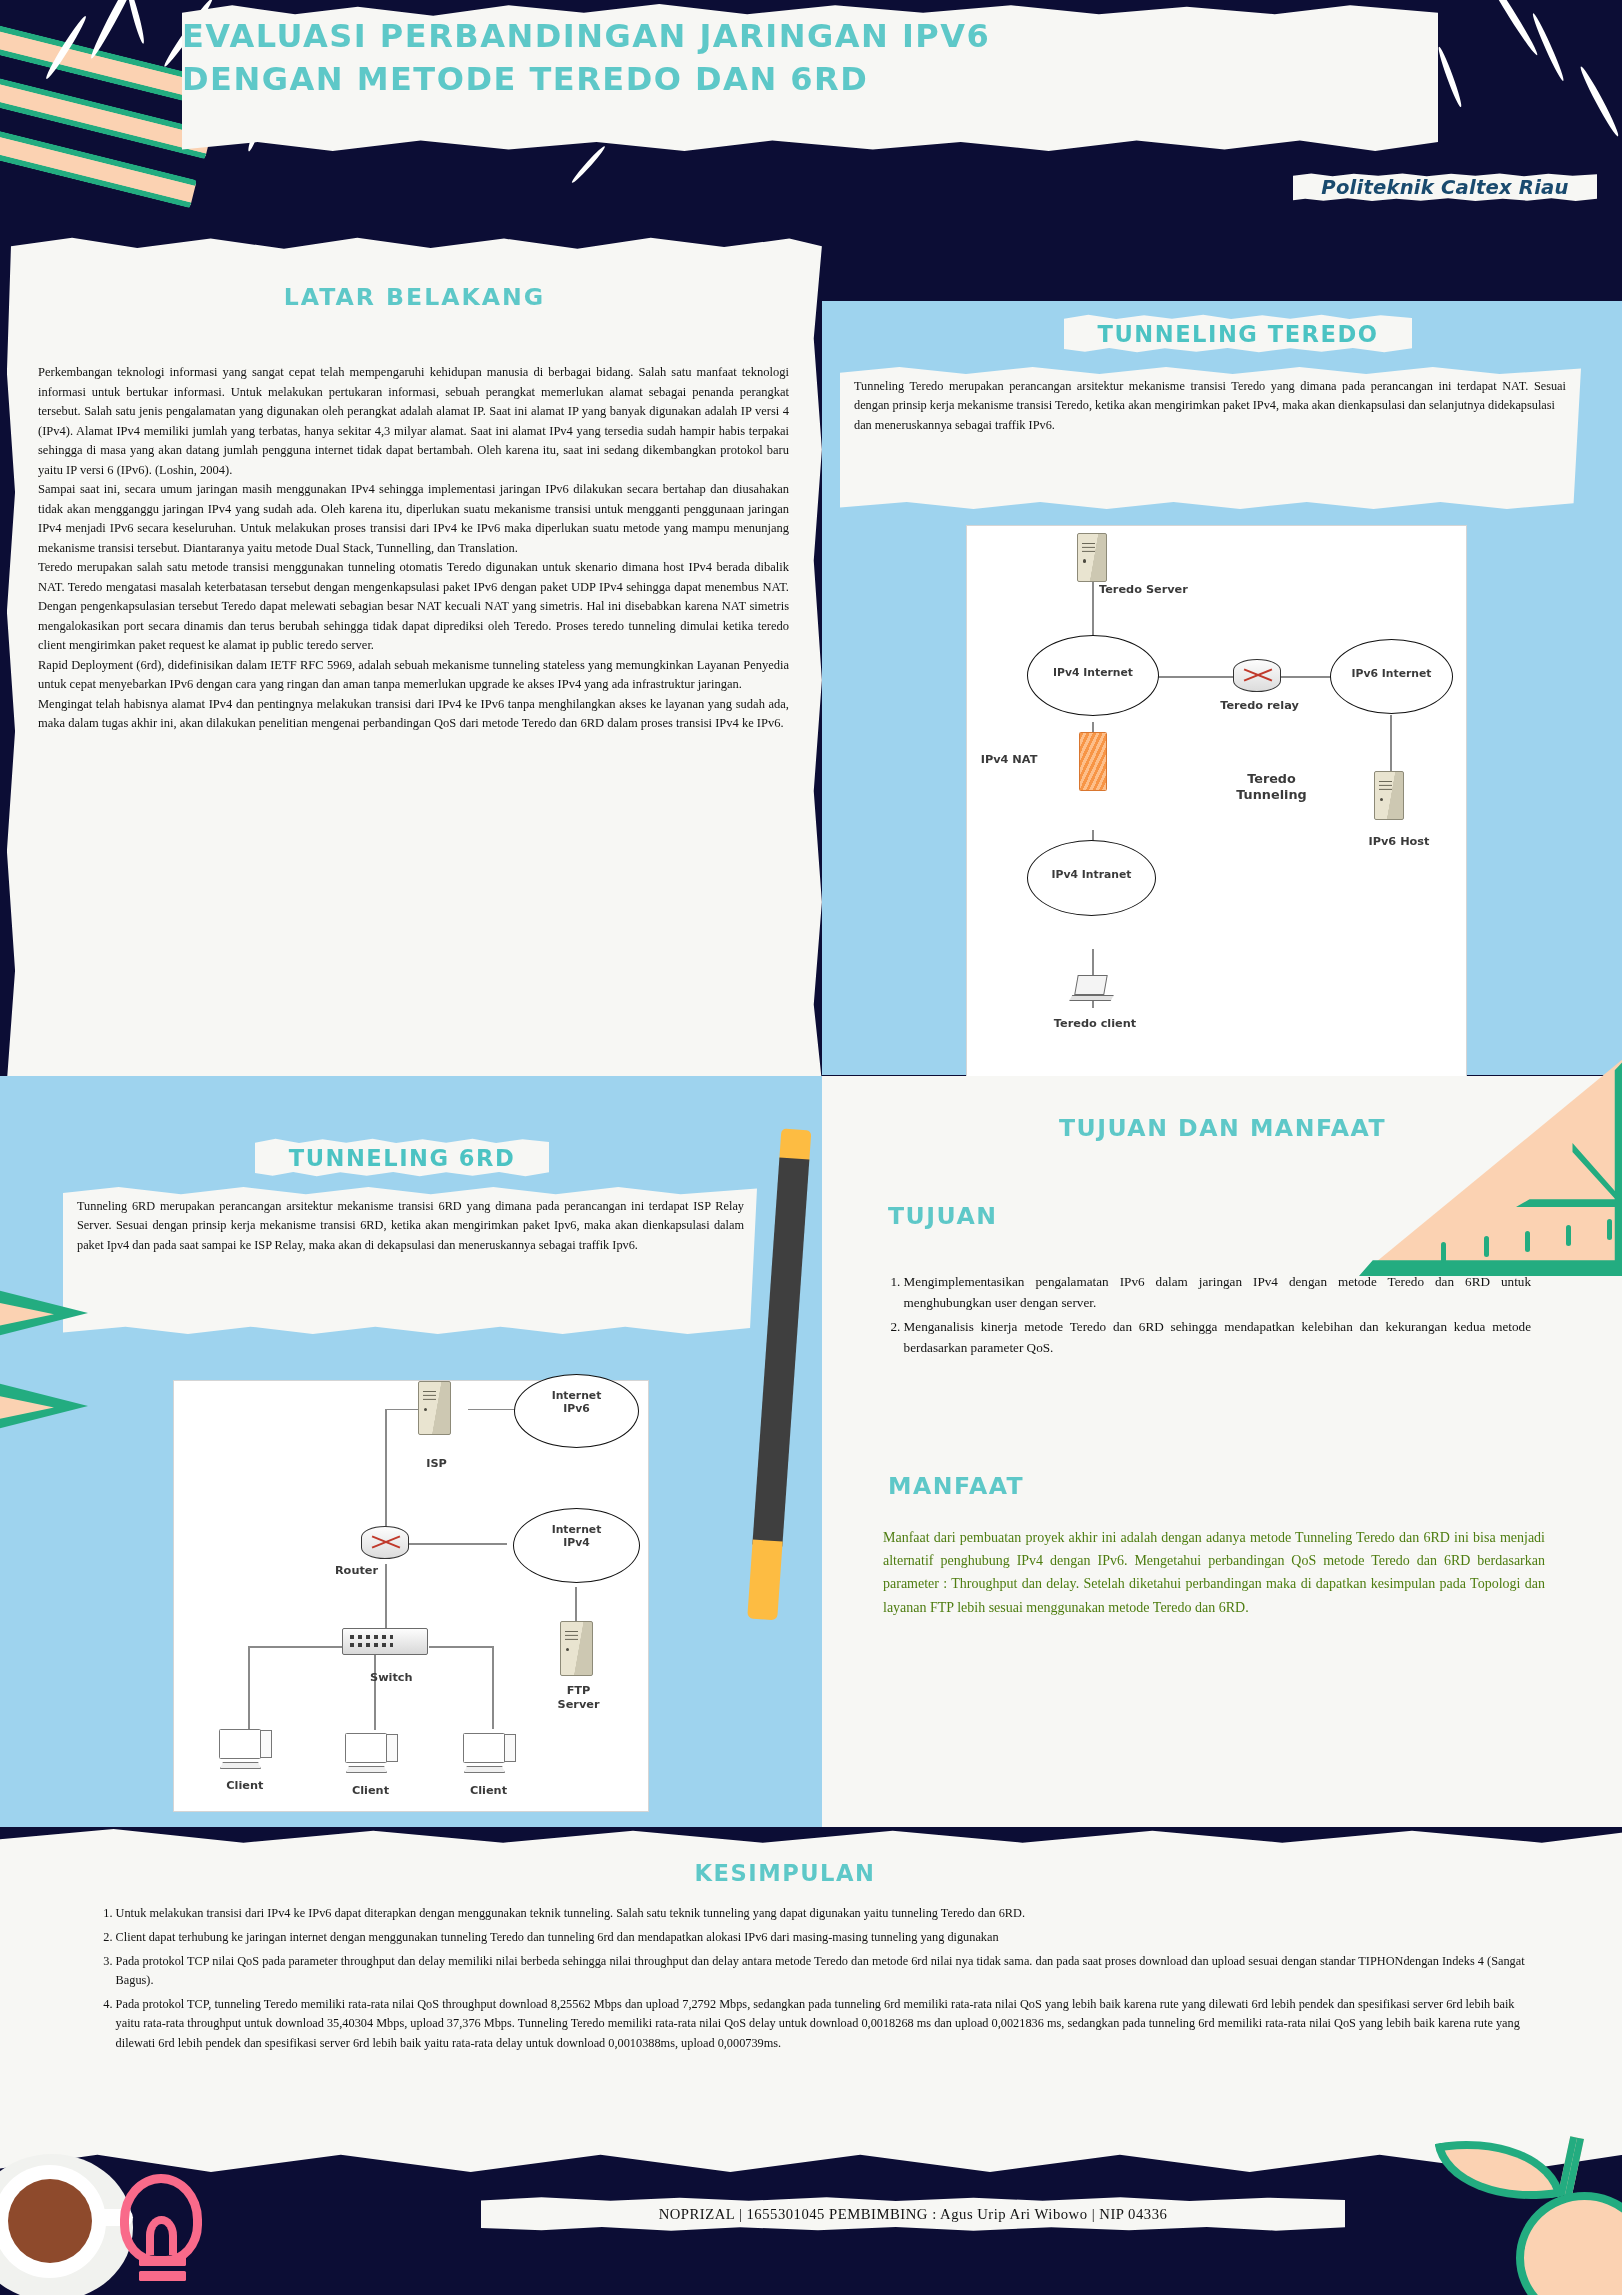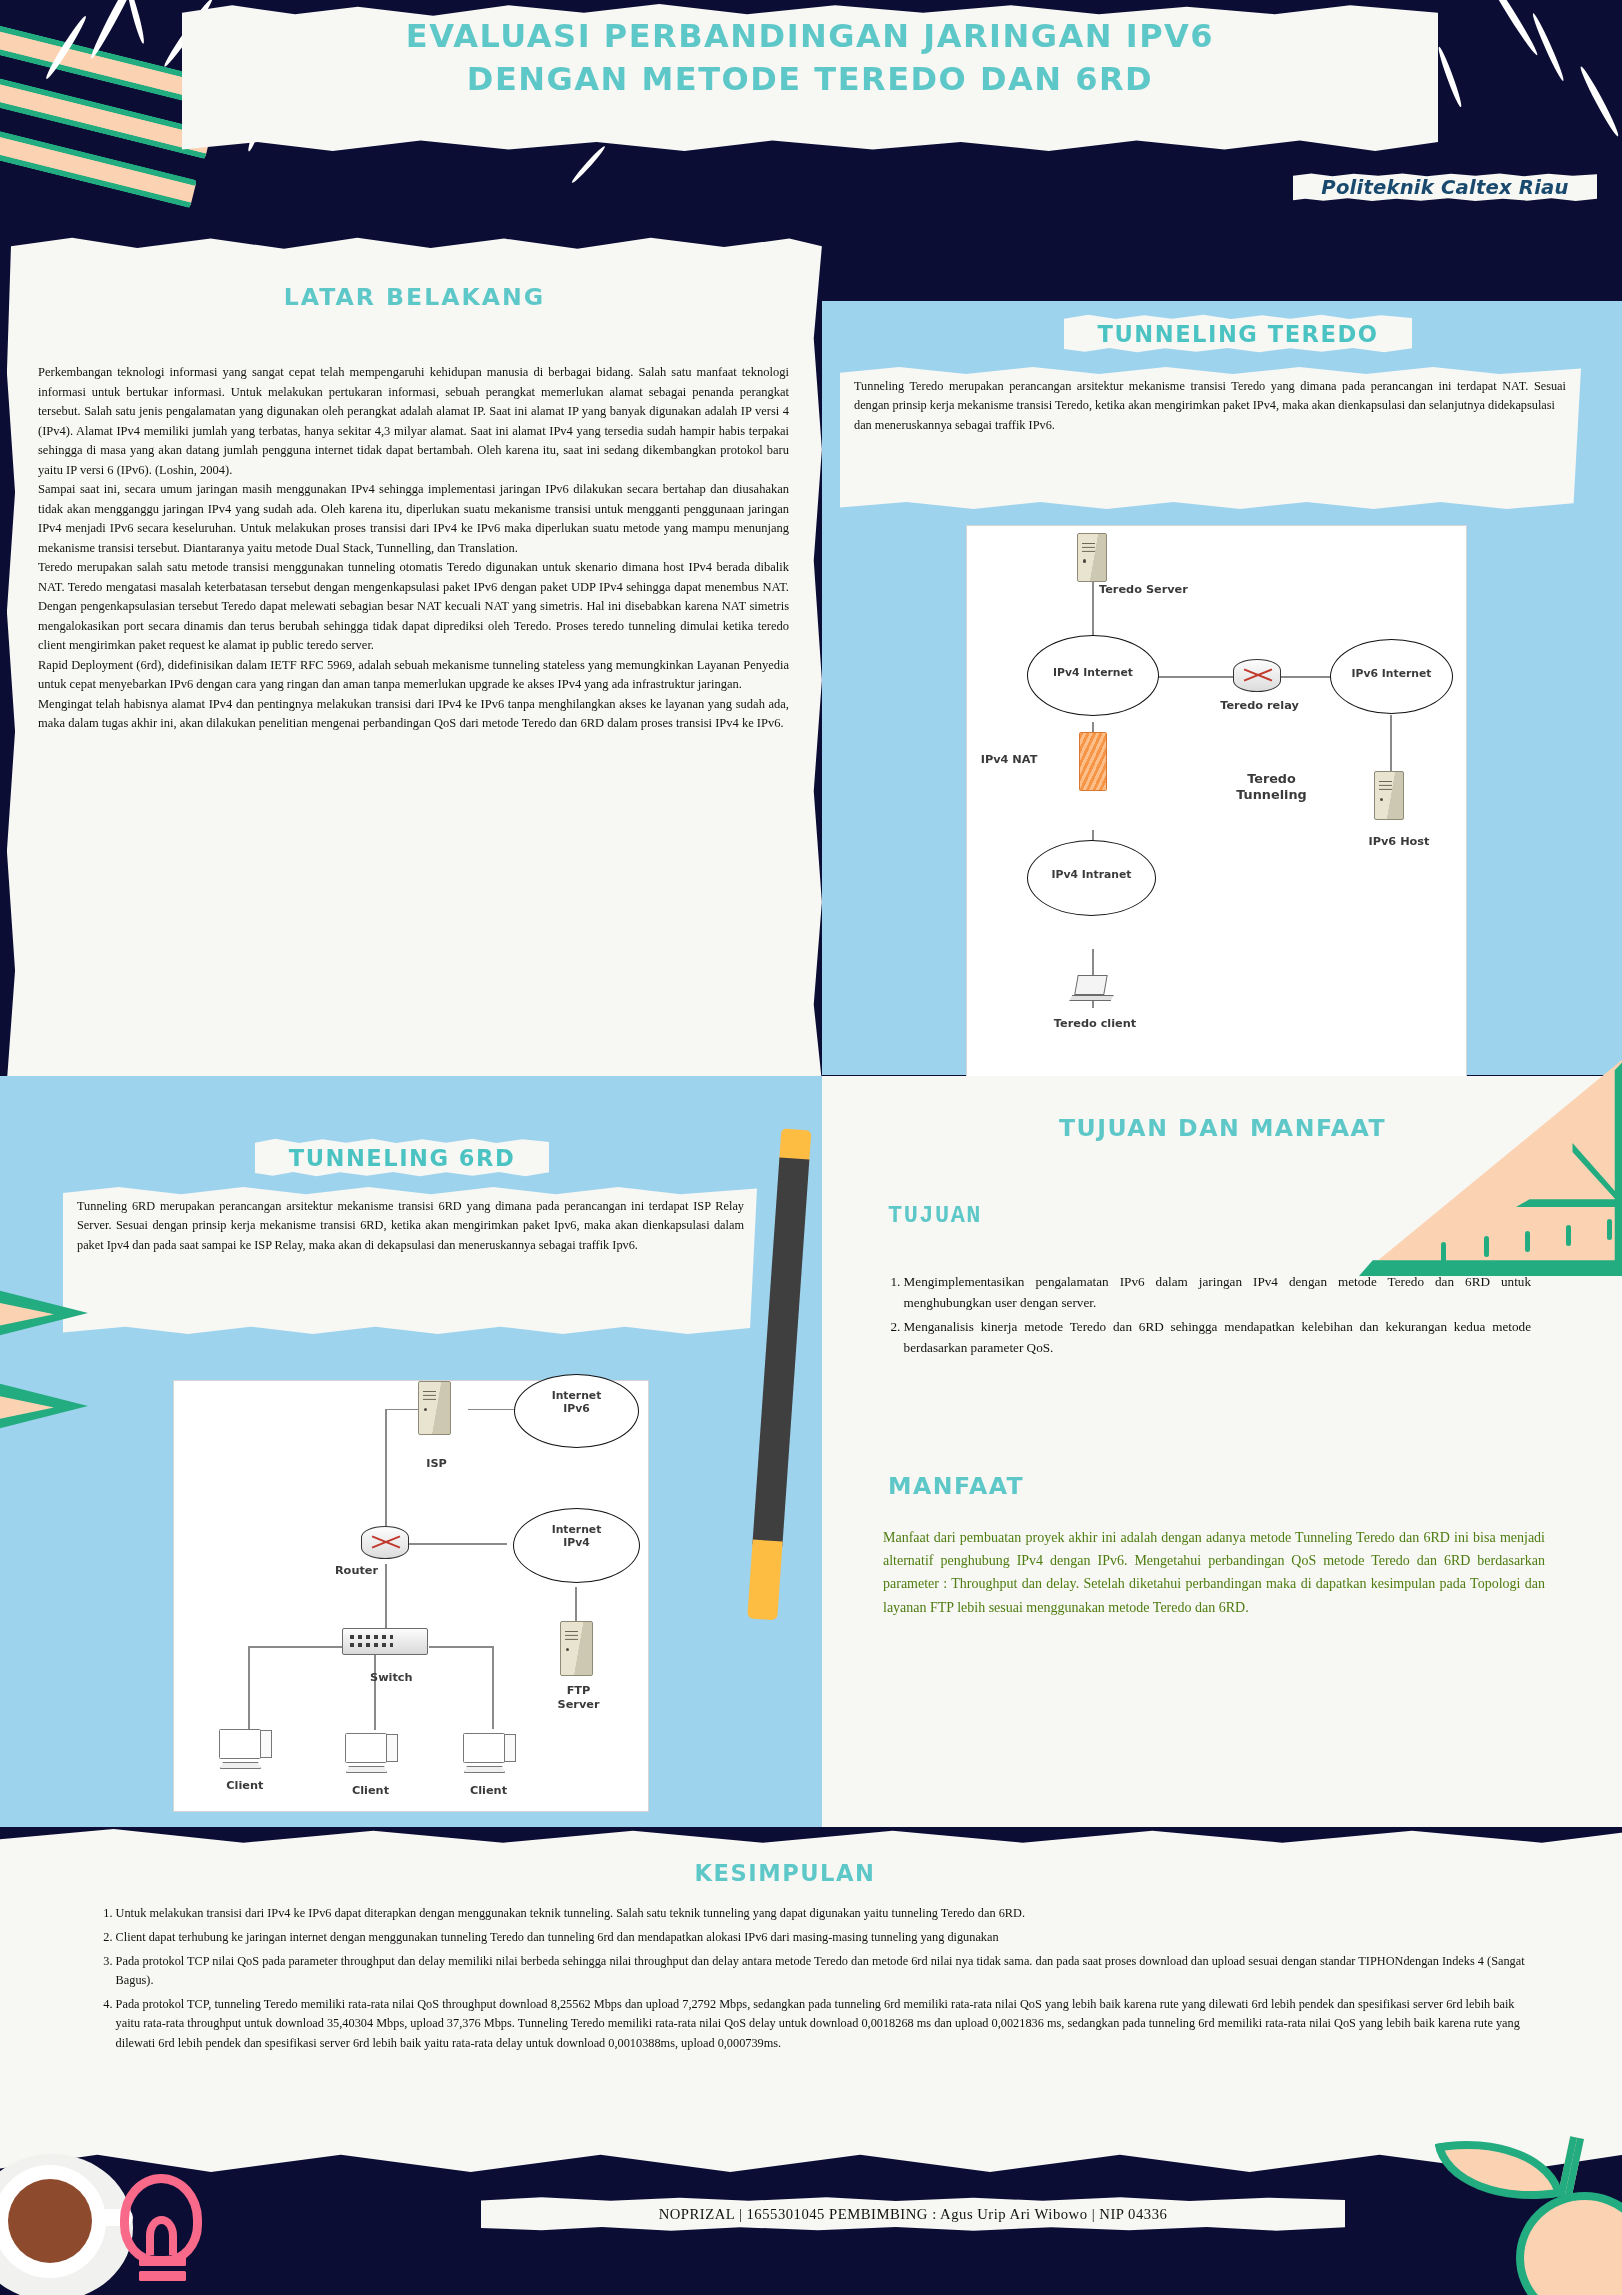--- a/index.html
+++ b/index.html
@@ -27,21 +27,21 @@
       45% 7%, 52% 1%, 59% 6%, 66% 1%, 73% 7%, 80% 2%, 87% 7%, 93% 1%, 100% 6%,
       100% 94%, 95% 100%, 89% 93%, 83% 99%, 76% 93%, 69% 100%, 62% 94%,
       55% 99%, 47% 93%, 40% 100%, 33% 94%, 26% 99%, 19% 93%, 12% 100%,
       6% 94%, 0% 99%
     );
   }
   #poster-title {
     position: absolute;
     left: 182px; top: 14.7px;
     width: 1256px;
-    text-align: center;
+    text-align: left;
     font-family: "DejaVu Sans", sans-serif;
     font-weight: bold;
     font-size: 32px;
     letter-spacing: 1.5px;
     color: #5ec8c8;
     line-height: 1.35;
   }
   #title-line2 { display: block; }
 
   #logo-box {
@@ -323,21 +323,21 @@
     color: #5ec8c8;
   }
   .sub-title {
     position: absolute;
     font-family: "DejaVu Sans", sans-serif;
     font-weight: bold;
     font-size: 23.6px;
     letter-spacing: 1.5px;
     color: #5ec8c8;
   }
-  #tujuan-sub { left: 888px; top: 1202px; font-family: Liberation Mono, monospace; }
+  #tujuan-sub { left: 888px; top: 1202px; }
   #manfaat-sub { left: 888px; top: 1472px; }
 
   #tujuan-list {
     position: absolute;
     left: 883px; top: 1271px;
     width: 648px;
     font-size: 13.2px;
     line-height: 1.62;
     color: #121212;
     list-style-position: outside;

